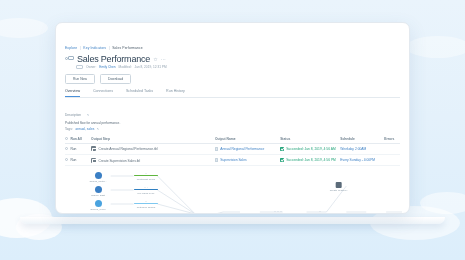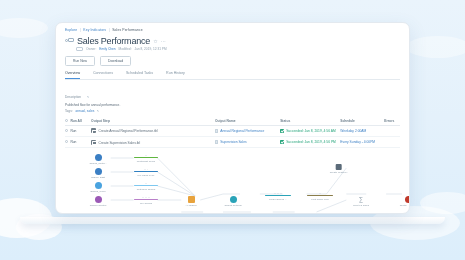--- a/index.html
+++ b/index.html
@@ -29,21 +29,21 @@
   }
   #base {
     margin: 3px auto 0; width: 425px; height: 7px;
     margin-left: -35px;
     background: linear-gradient(180deg,#ffffff 0%, #eef4f9 100%);
     border-radius: 0 0 8px 8px;
     box-shadow: 0 3px 7px rgba(60,100,150,.14);
   }
 
   
-  .app { padding: 5px 9px 0 9px; }
+  .app { padding: 5px 9px 0 9px; margin-top: 18px; }
 
   .breadcrumb { font-size: 3.4px; color: #3b7fc4; letter-spacing: .1px; line-height: 5px; }
   .breadcrumb .sep { color: #b4c2cf; margin: 0 1.5px; }
   .breadcrumb .cur { color: #4a5a68; }
 
   .title-row { display: flex; align-items: center; gap: 3px; margin-top: 2.5px; }
   .doc-icon { width: 9px; height: 7px; position: relative; flex: none; }
   .doc-icon .dot { position:absolute; left:0; top:2px; width:3px; height:3px;
     border:.6px solid #9fb3c4; border-radius:50%; }
   .doc-icon .pg { position:absolute; left:3.4px; top:1px; width:5.4px; height:4.4px;

